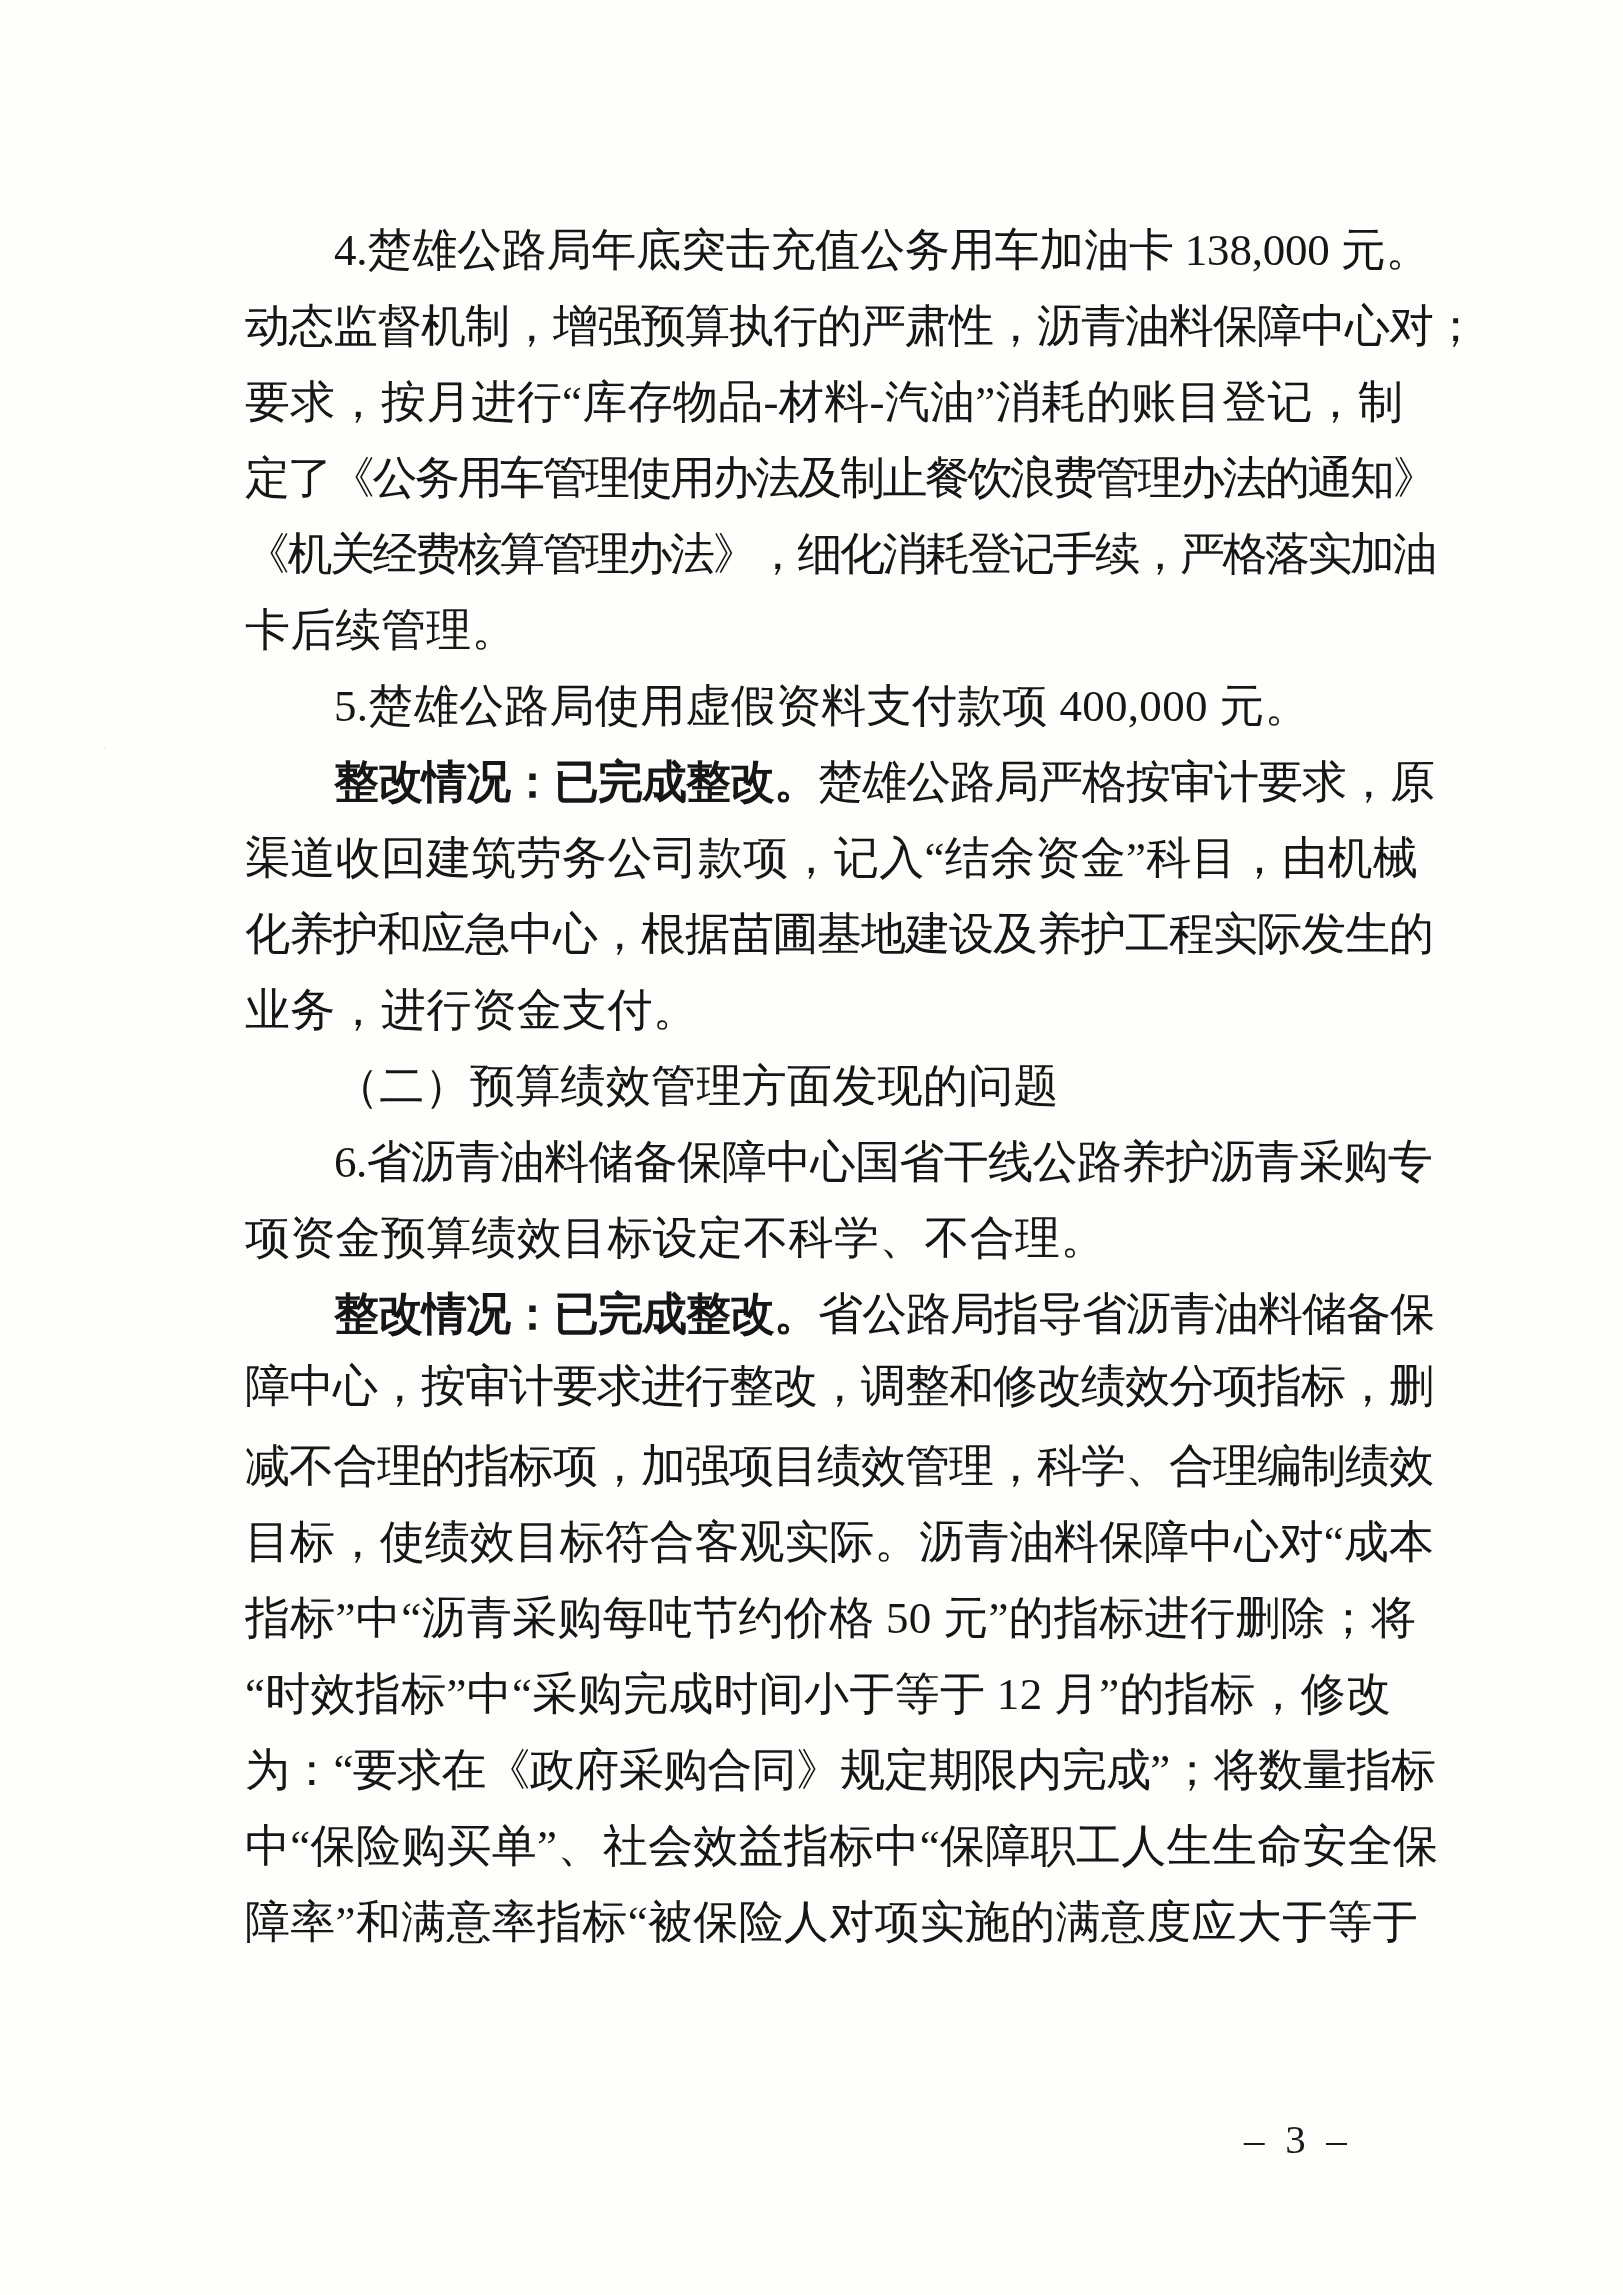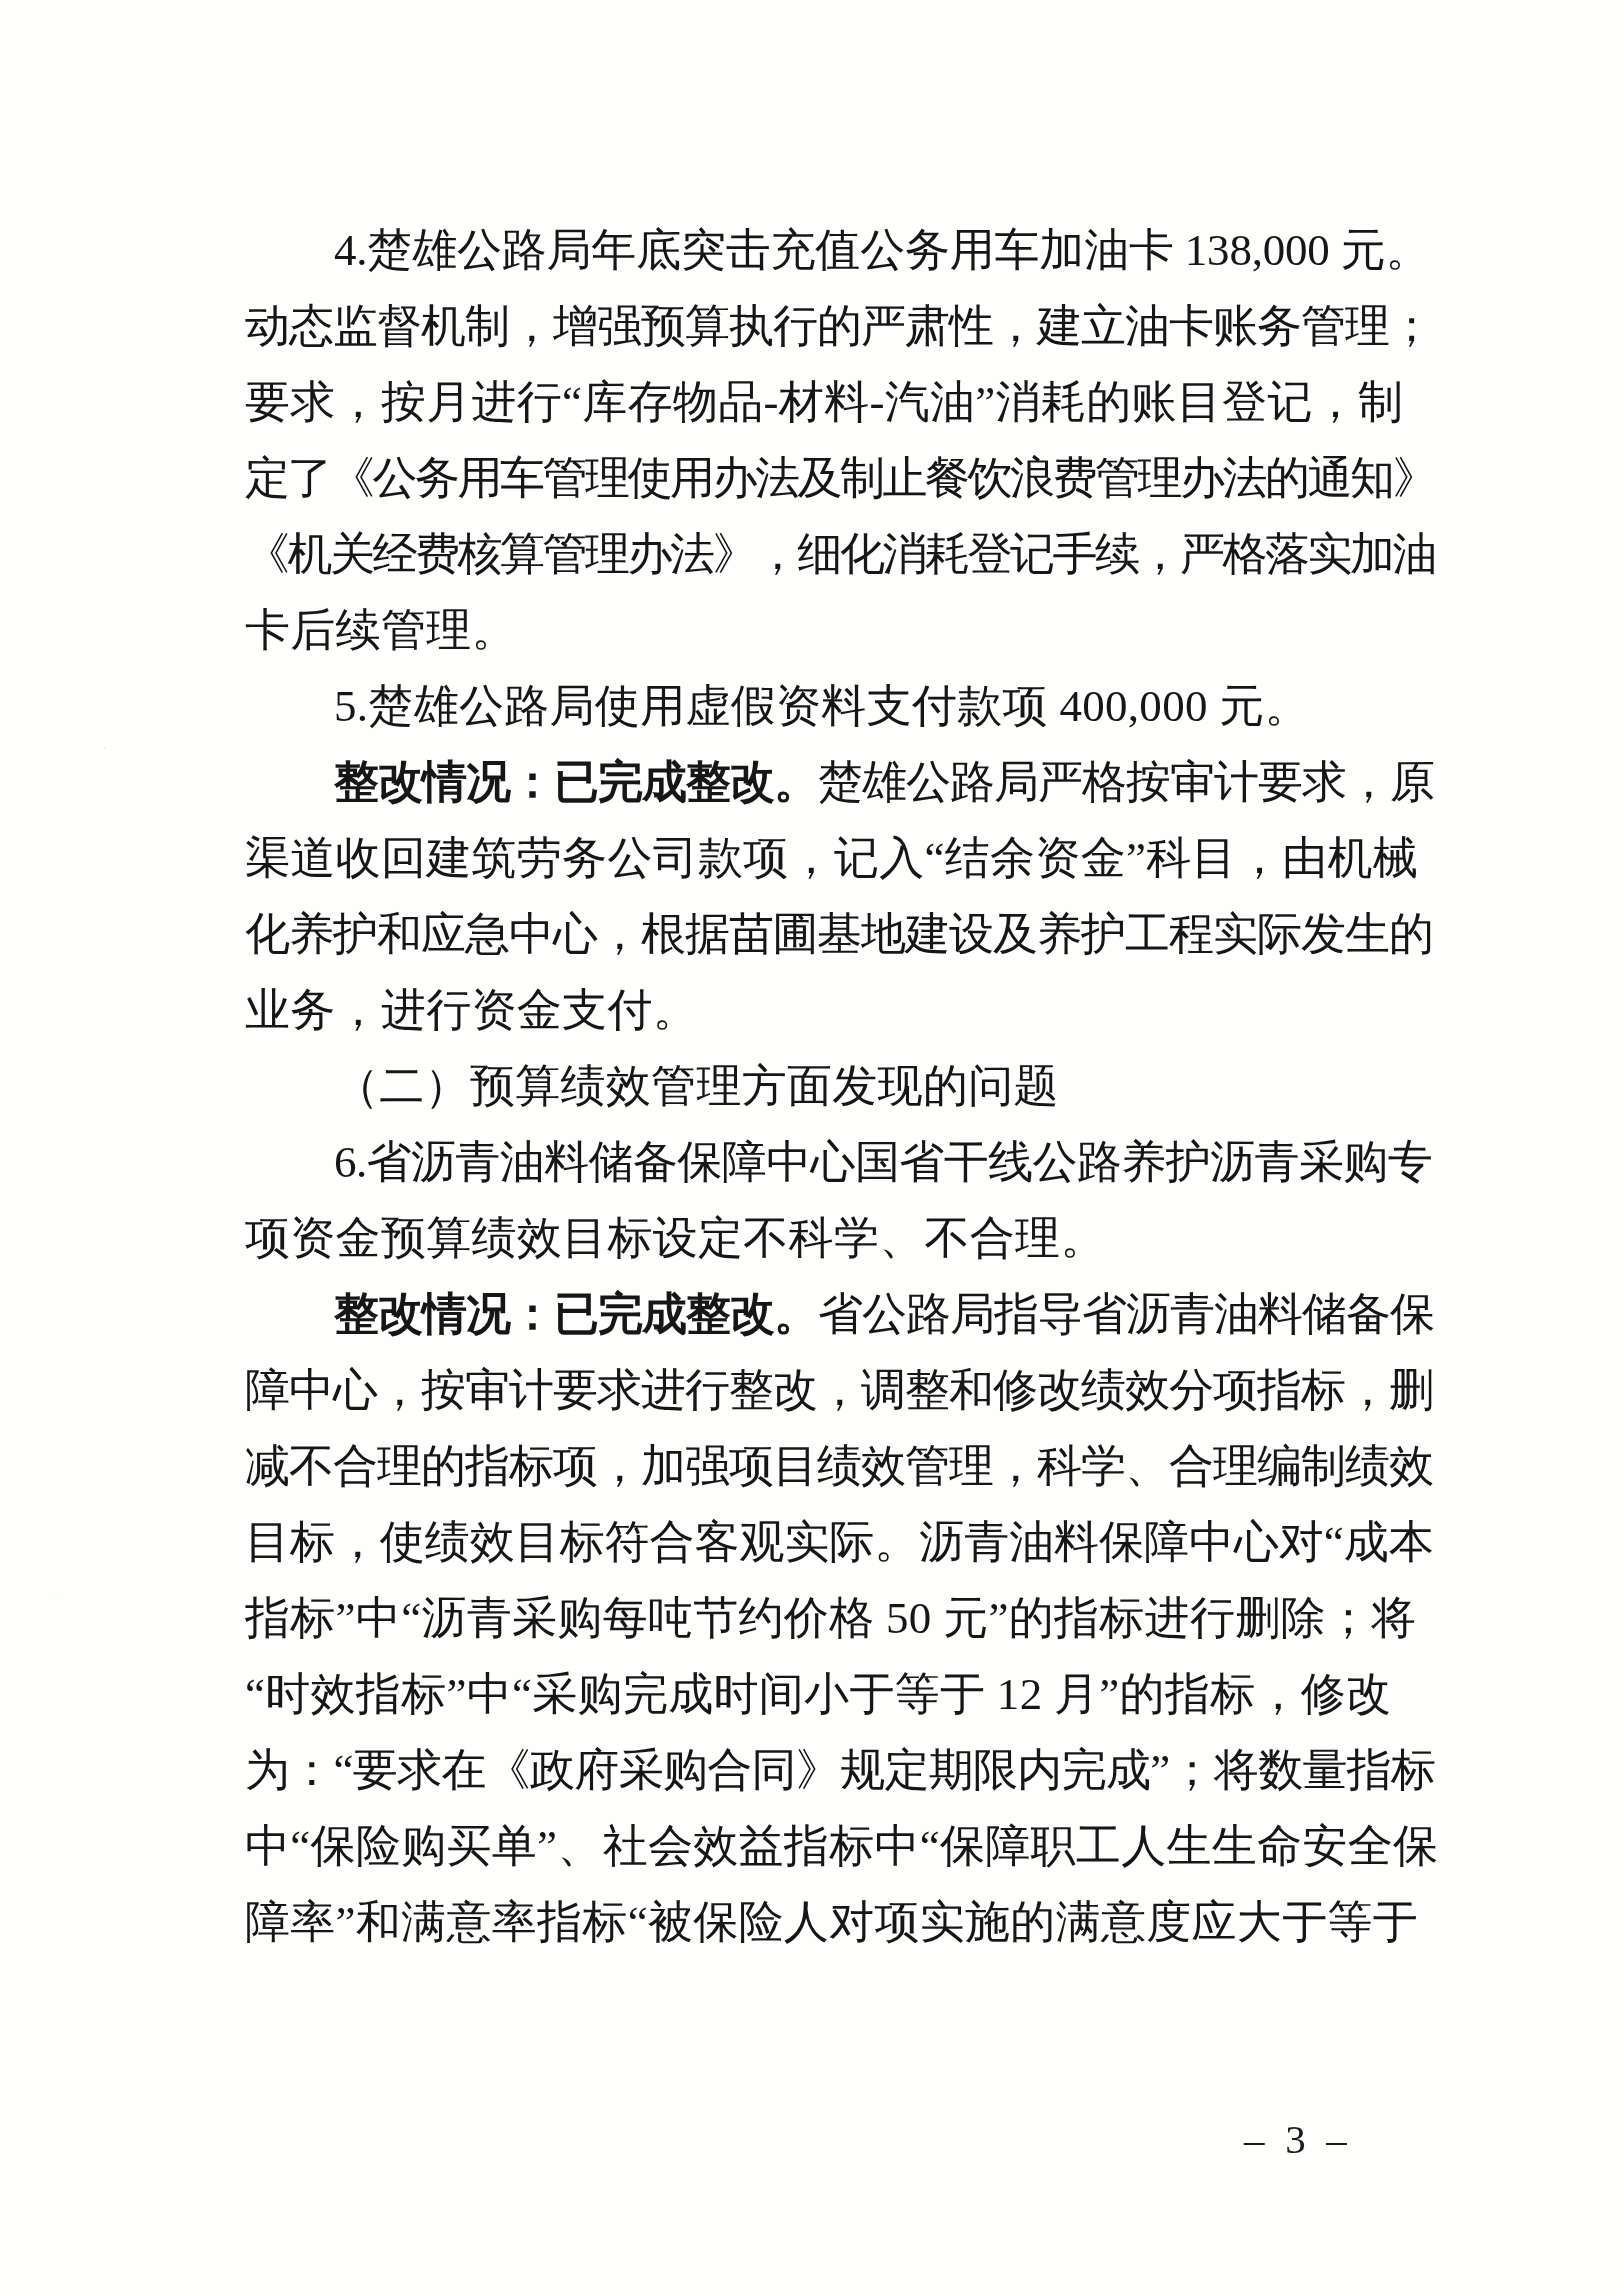--- a/index.html
+++ b/index.html
@@ -57,35 +57,35 @@
     color: #1a1a1a;
     white-space: nowrap;
   }
 </style>
 </head>
 <body>
 
 <div class="page">
   <div class="body-text" id="doc-lines">
       <div class="line indent" style="letter-spacing: -0.2px;"><span class="seg">4.楚雄公路局年底突击充值公务用车加油卡 138,000 元。</span></div>
-      <div class="line" style="letter-spacing: -1px;"><span class="seg">动态监督机制，增强预算执行的严肃性，建立油卡账务管理；</span></div>
+      <div class="line" style="letter-spacing: -1px;"><span class="seg">动态监督机制，增强预算执行的严肃性，沥青油料保障中心对；</span></div>
       <div class="line"><span class="seg">要求，按月进行“库存物品-材料-汽油”消耗的账目登记，制</span></div>
       <div class="line" style="letter-spacing: -2.5px;"><span class="seg">定了《公务用车管理使用办法及制止餐饮浪费管理办法的通知》</span></div>
       <div class="line" style="letter-spacing: -2.5px;"><span class="seg">《机关经费核算管理办法》，细化消耗登记手续，严格落实加油</span></div>
       <div class="line"><span class="seg">卡后续管理。</span></div>
       <div class="line indent"><span class="seg">5.楚雄公路局使用虚假资料支付款项 400,000 元。</span></div>
       <div class="line indent" style="letter-spacing: -1px;"><span class="seg bold">整改情况：已完成整改。</span><span class="seg">楚雄公路局严格按审计要求，原</span></div>
       <div class="line"><span class="seg">渠道收回建筑劳务公司款项，记入“结余资金”科目，由机械</span></div>
       <div class="line" style="letter-spacing: -1px; text-align: center;"><span class="seg">化养护和应急中心，根据苗圃基地建设及养护工程实际发生的</span></div>
       <div class="line"><span class="seg">业务，进行资金支付。</span></div>
       <div class="line indent"><span class="seg">（二）预算绩效管理方面发现的问题</span></div>
       <div class="line indent" style="letter-spacing: -0.6px;"><span class="seg">6.省沥青油料储备保障中心国省干线公路养护沥青采购专</span></div>
       <div class="line"><span class="seg">项资金预算绩效目标设定不科学、不合理。</span></div>
       <div class="line indent" style="letter-spacing: -1px;"><span class="seg bold">整改情况：已完成整改。</span><span class="seg">省公路局指导省沥青油料储备保</span></div>
-      <div class="line" style="letter-spacing: -1px;"><span class="seg">障中心，按审计要求进行整改，调整和修改绩效分项指标，删</span></div>
+      <div class="line" style="letter-spacing: -1px; font-family: Liberation Mono, monospace;"><span class="seg">障中心，按审计要求进行整改，调整和修改绩效分项指标，删</span></div>
       <div class="line" style="letter-spacing: -1px;"><span class="seg">减不合理的指标项，加强项目绩效管理，科学、合理编制绩效</span></div>
       <div class="line" style="letter-spacing: -0.05px;"><span class="seg">目标，使绩效目标符合客观实际。沥青油料保障中心对“成本</span></div>
       <div class="line"><span class="seg">指标”中“沥青采购每吨节约价格 50 元”的指标进行删除；将</span></div>
       <div class="line"><span class="seg">“时效指标”中“采购完成时间小于等于 12 月”的指标，修改</span></div>
       <div class="line" style="letter-spacing: -0.7px;"><span class="seg">为：“要求在《政府采购合同》规定期限内完成”；将数量指标</span></div>
       <div class="line"><span class="seg">中“保险购买单”、社会效益指标中“保障职工人生生命安全保</span></div>
       <div class="line"><span class="seg">障率”和满意率指标“被保险人对项实施的满意度应大于等于</span></div>
     </div>
   <div class="page-number">– 3 –</div>
 </div>

